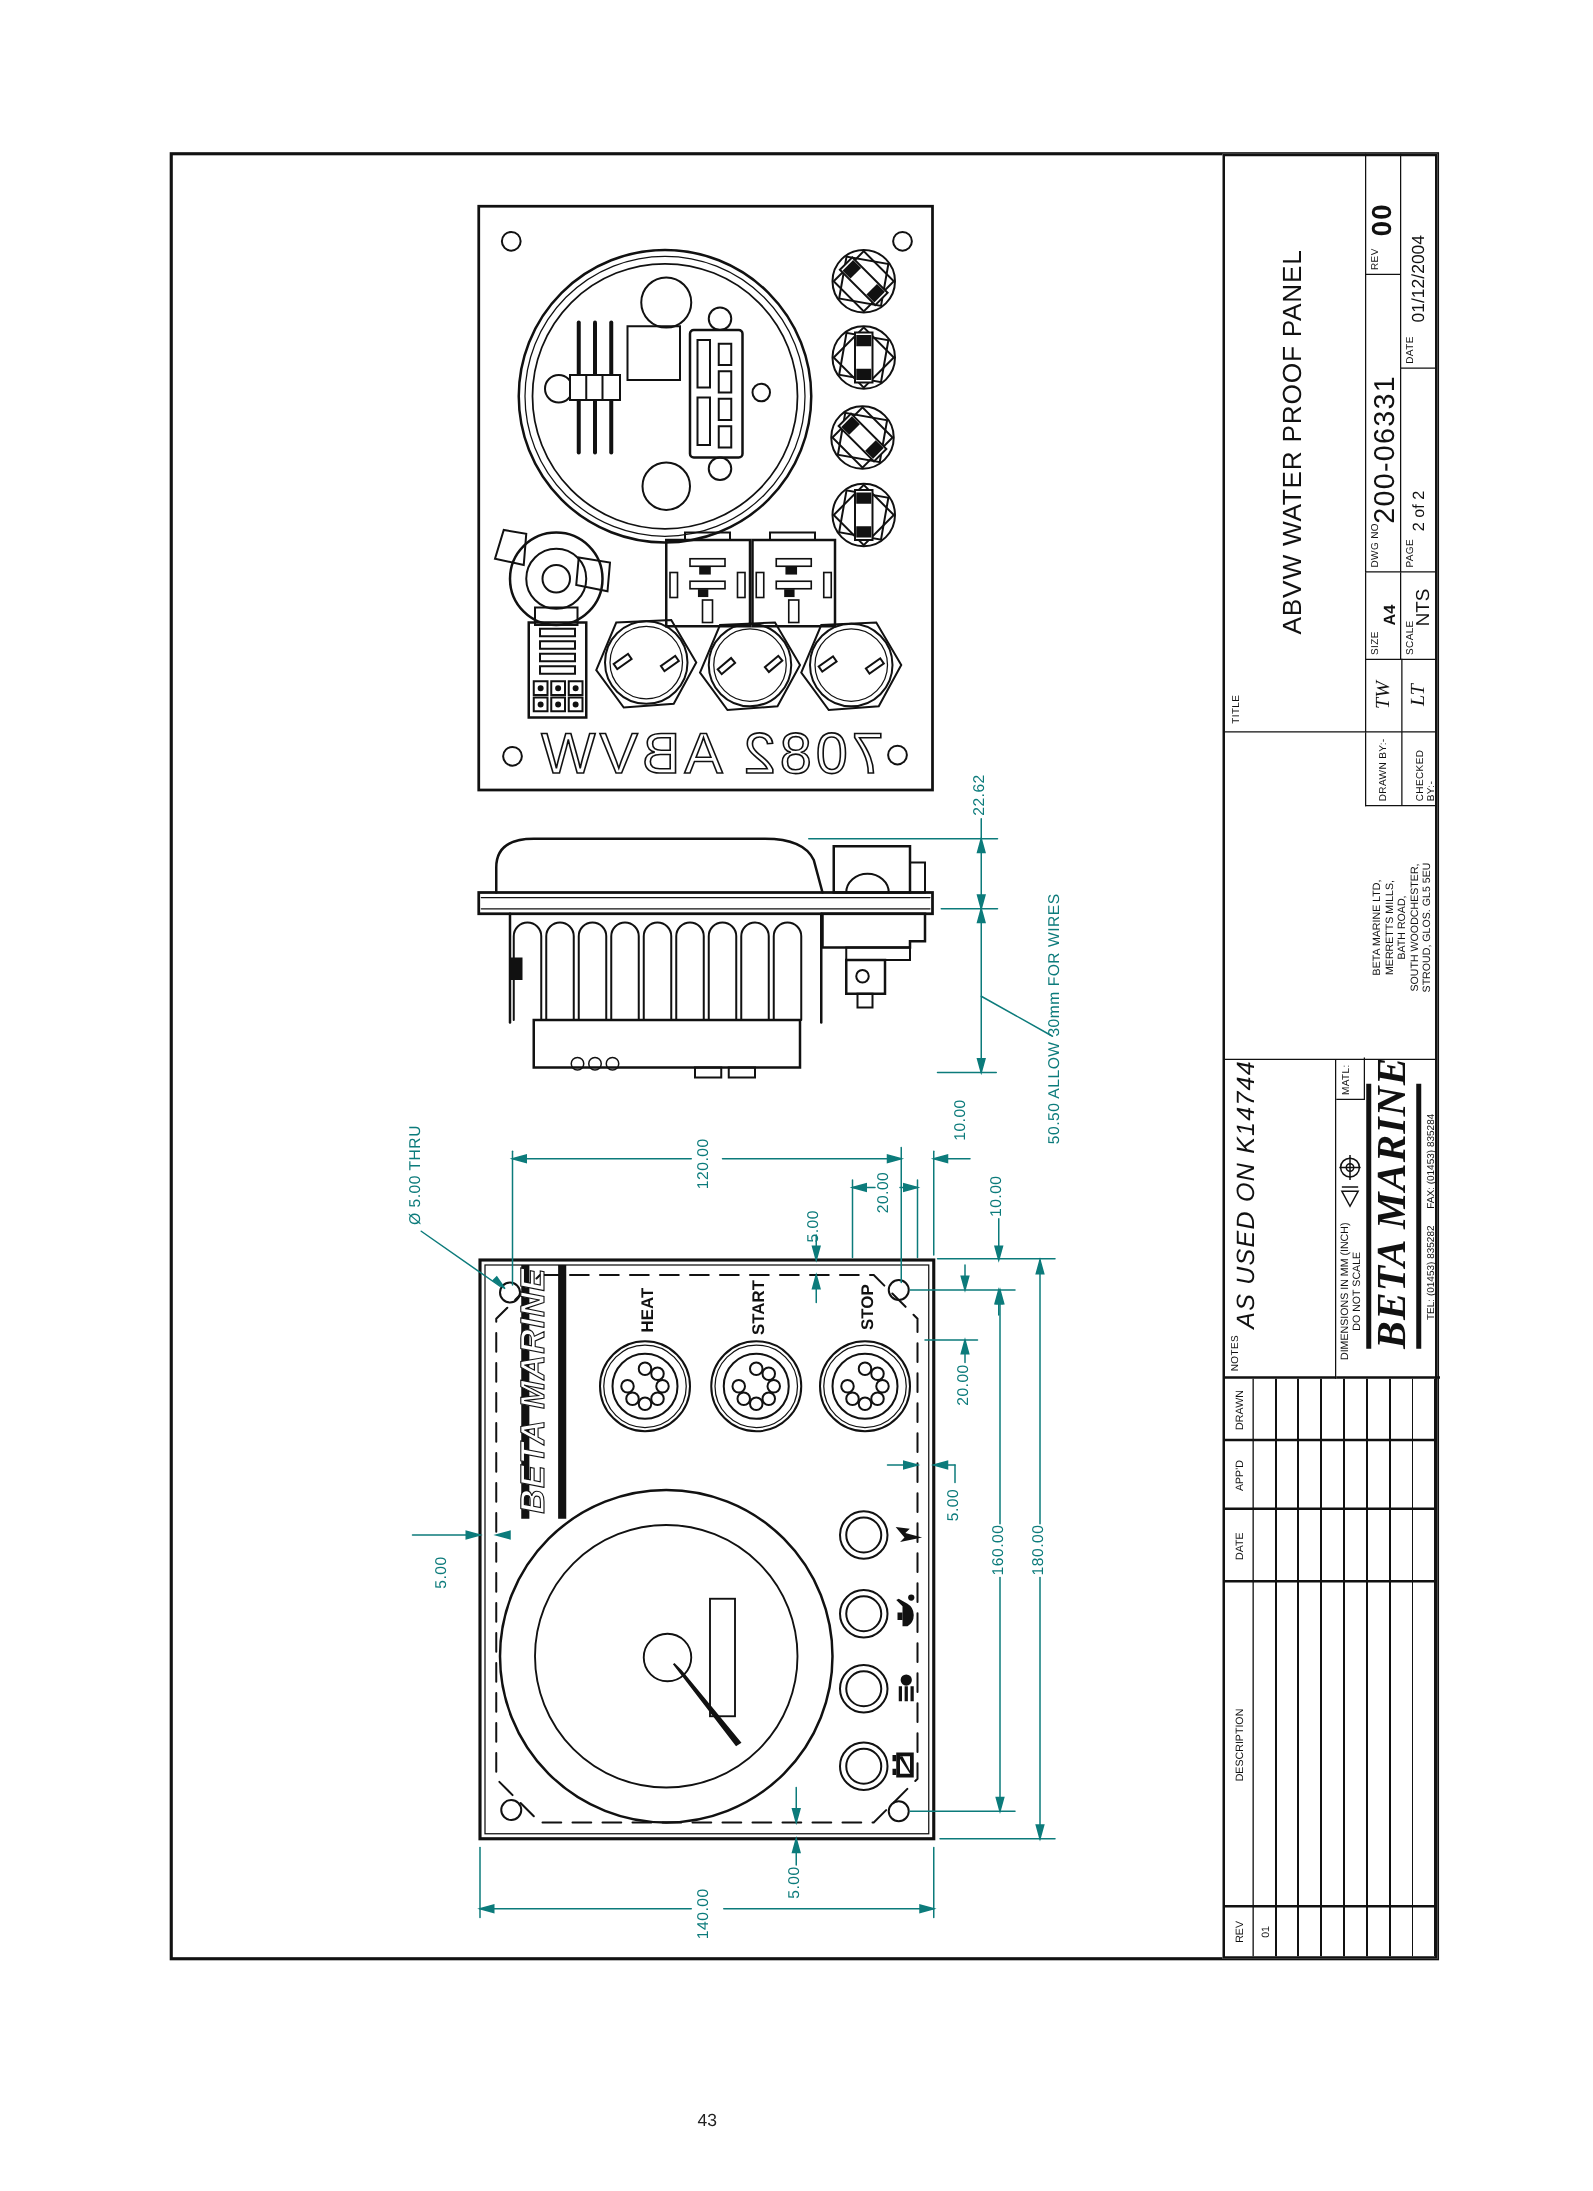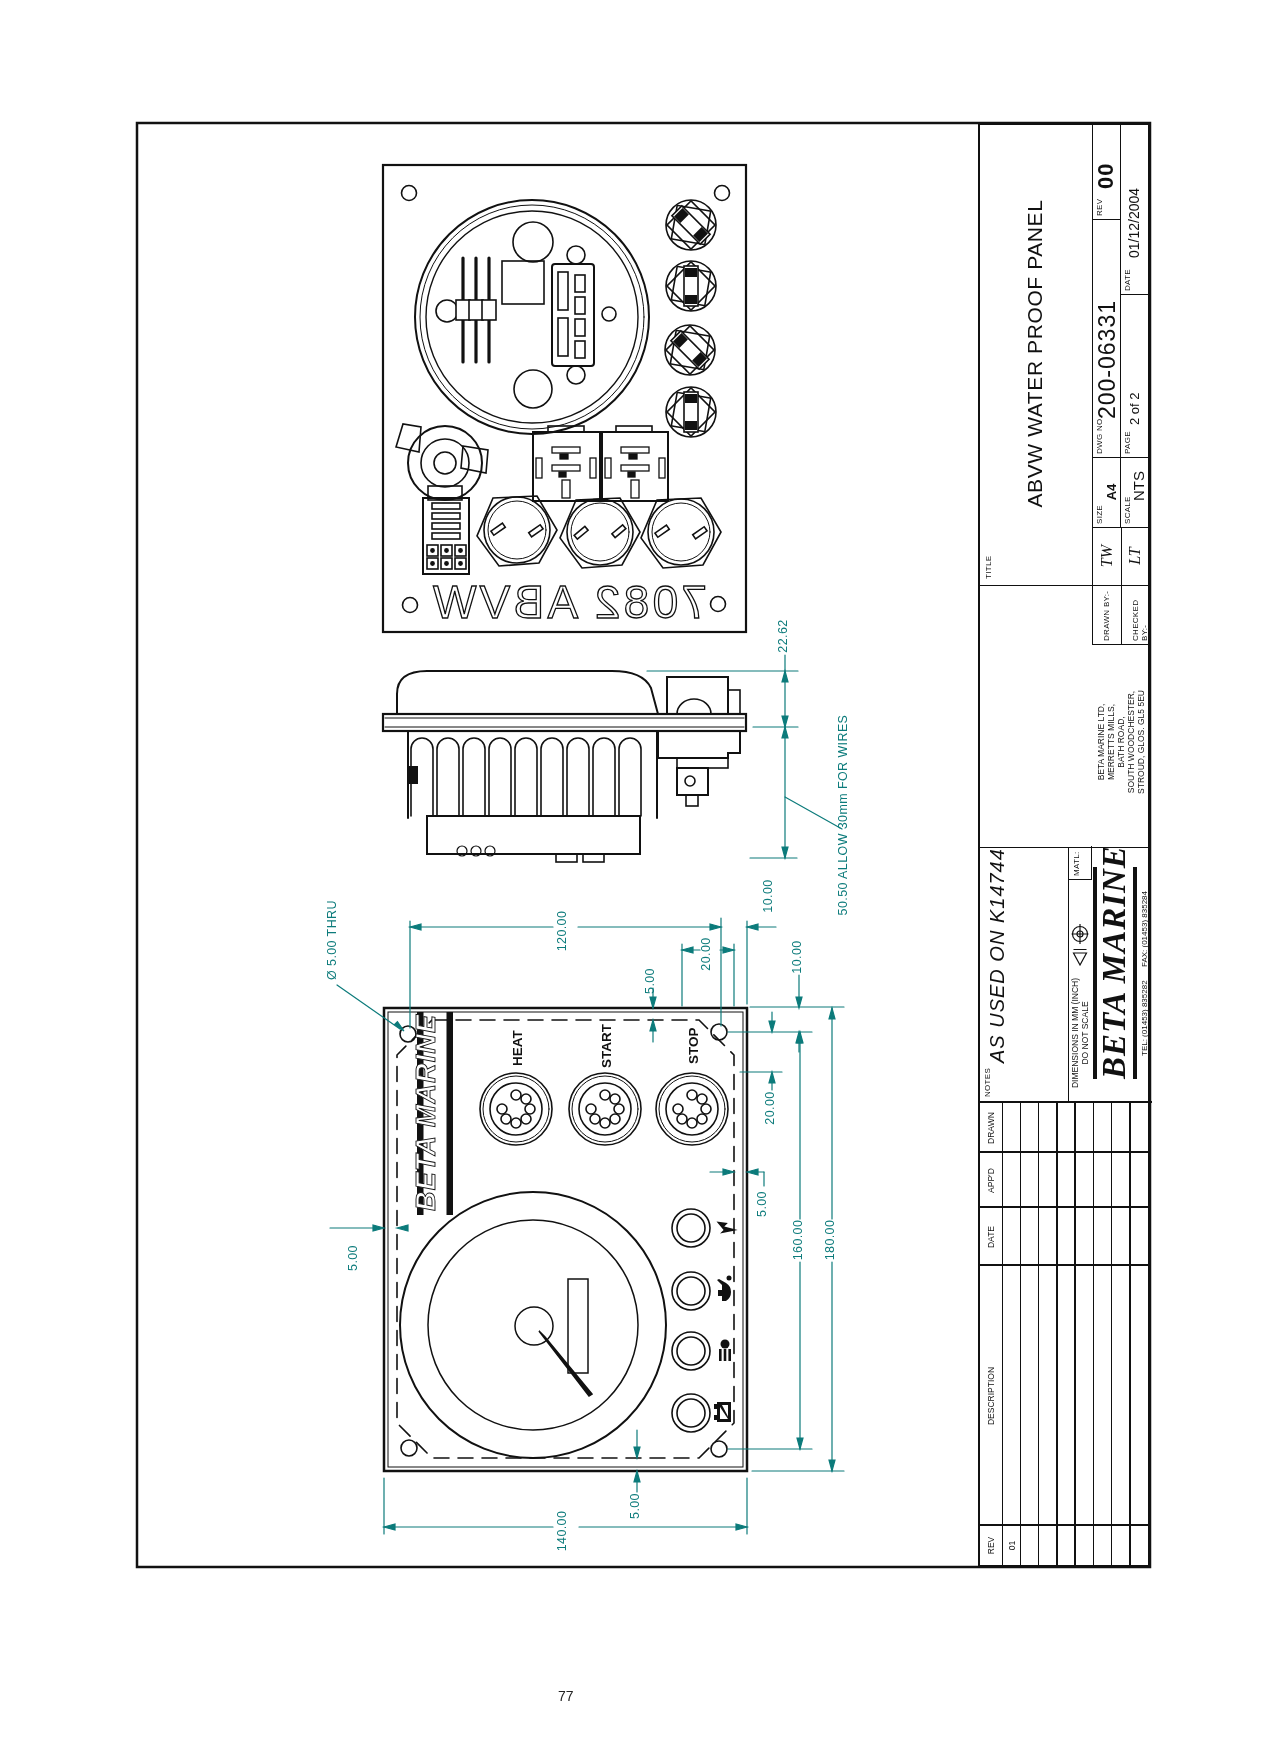--- a/index.html
+++ b/index.html
@@ -514,15 +514,15 @@
     <span class="lbl" style="position:absolute;left:3px;top:2px">DATE</span>
     <div style="position:absolute;left:36px;top:5px;font-size:14px">01/12/2004</div>
   </div>
 
   <div class="cell bl" style="left:979px;top:0;width:463px;height:112px">
     <span class="lbl" style="position:absolute;left:6px;top:4px">TITLE</span>
     <div id="bigtitle" class="ctr" style="position:absolute;left:0;top:30px;width:463px;height:50px">ABVW WATER PROOF PANEL</div>
   </div>
 </div>
 
-<div id="pagenum">77</div>
+<div id="pagenum">43</div>
 
 </div>
 
 </body></html>

